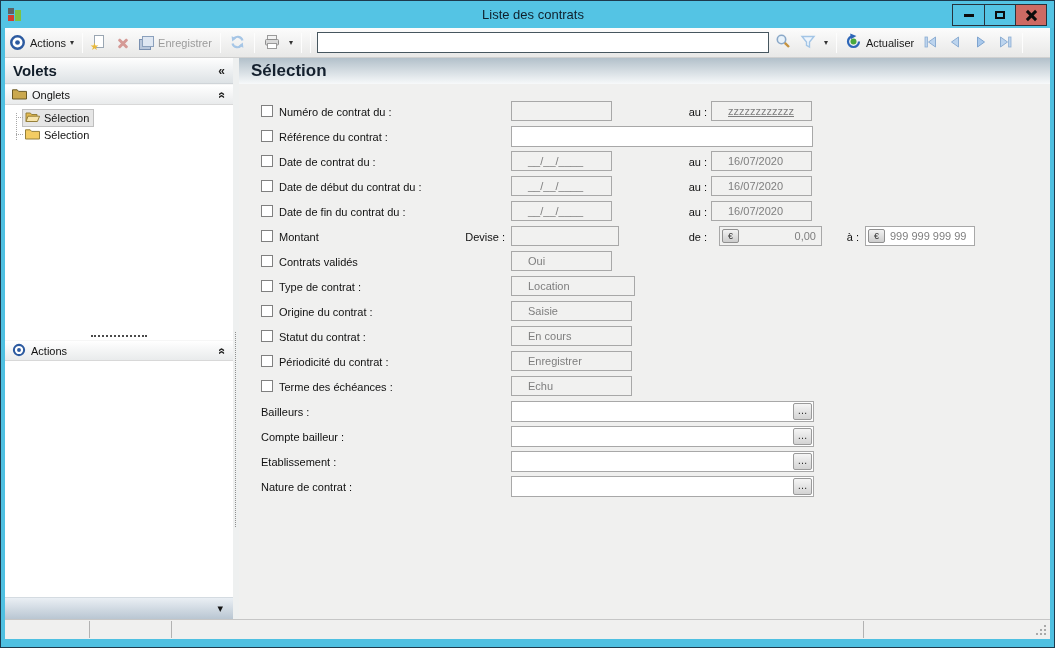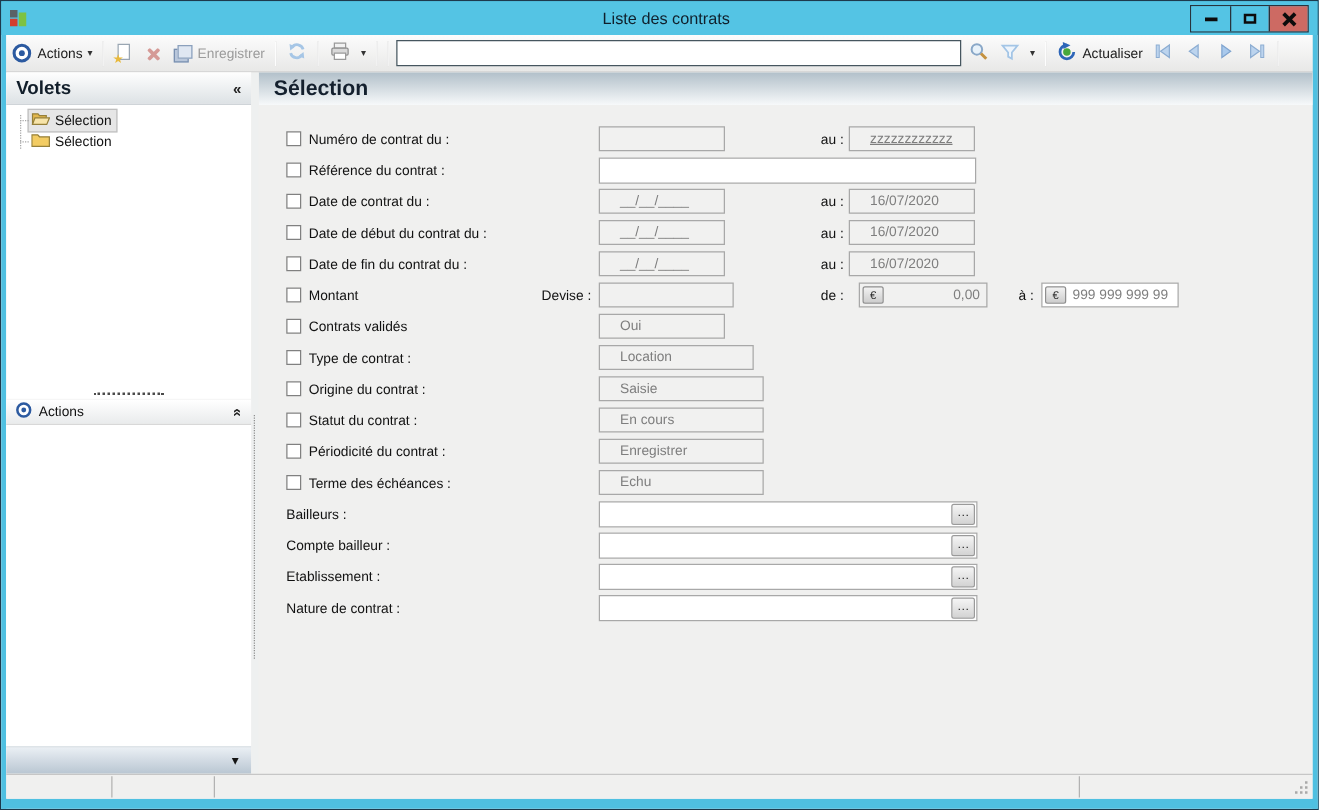--- a/index.html
+++ b/index.html
@@ -47,21 +47,21 @@
   .newdoc .star { position:absolute; left:-1px; top:6px; font-size:10px; color:#e8b93c; }
   .delx { position:relative; width:12px; height:12px; margin:2px; }
   .delx::before,.delx::after { content:""; position:absolute; left:0; top:5px; width:12px; height:3px; background:#d59a96; border-radius:1px; }
   .delx::before { transform:rotate(45deg); } .delx::after { transform:rotate(-45deg); }
   .saveic { position:relative; width:15px; height:14px; }
   .saveic .b1 { position:absolute; left:0; top:3px; width:12px; height:11px; background:#b9c7db; border:1px solid #7a90b0; }
   .saveic .b2 { position:absolute; left:3px; top:0; width:12px; height:11px; background:#dfe7f2; border:1px solid #8ba0bc; }
 
   
   .body { flex:1; display:flex; min-height:0; }
-  .sidebar { width:196px; background:#ffffff; display:flex; flex-direction:column; flex:0 0 auto; }
+  .sidebar { width:228px; background:#ffffff; display:flex; flex-direction:column; flex:0 0 auto; }
   .vsplit { width:6px; background:#eef0f0; position:relative; flex:0 0 auto; }
   .vsplit::after { content:""; position:absolute; left:2px; top:274px; height:195px; border-left:1px dotted #8f8f8f; }
   .main { flex:1; background:#f0f0ef; min-width:0; }
 
   .volets-header { height:26px; background:linear-gradient(#fefefe,#dde2e5); border-bottom:1px solid #cfd4d8;
                    display:flex; align-items:center; padding:0 8px; }
   .volets-title { font-size:15px; font-weight:bold; color:#121e2a; flex:1; }
   .chev { font-size:12px; font-weight:bold; color:#222; }
   .chev-up { display:inline-block; transform:rotate(90deg); font-size:12px; font-weight:bold; color:#222; }
 
@@ -103,21 +103,21 @@
   .devise-fld { left:272px; width:108px; }
   .de-lbl { left:420px; width:48px; }
   .a-lbl { left:592px; width:28px; }
   .money { display:flex; align-items:center; gap:5px; padding:0 5px 0 2px; }
   .de-fld { left:480px; width:103px; }
   .a-fld { left:626px; width:110px; background:#fff; }
   .de-fld .amt { margin-left:auto; }
   .eur-btn { width:17px; height:14px; flex:0 0 auto; background:linear-gradient(#f2f2f2,#cdcdcd);
              border:1px solid #8f8f8f; border-radius:2px; font-size:9px; line-height:12px; text-align:center; color:#333; }
   .sel-fld { left:272px; }
-  .w100 { width:101px; } .w152 { width:124px; } .w120 { width:132px; }
+  .w100 { width:101px; } .w152 { width:124px; } .w120 { width:121px; }
   .ref-fld { left:272px; width:302px; height:21px; }
   .lk-fld { left:272px; width:303px; height:21px; }
   .lk-btn { position:absolute; right:1px; top:1px; width:19px; height:17px; background:linear-gradient(#f5f5f5,#d3d3d3);
             border:1px solid #9a9a9a; border-radius:2px; font-size:10px; line-height:13px; text-align:center; color:#222; }
   .zmask { text-decoration:underline; }
 
   
   .statusbar { height:20px; flex:0 0 auto; background:#f0f0ef; border-top:1px solid #c6c6c6; position:relative; }
   .sb-sep { position:absolute; top:1px; bottom:1px; width:1px; background:#b2b2b2; }
   .sb-grip { position:absolute; right:4px; bottom:4px; width:2px; height:2px; background:#a9a9a9;
@@ -259,20 +259,29 @@
       <div class="tb-sep"></div>
     </div>
 
     <div class="body">
 
       <div class="sidebar">
         <div class="volets-header">
           <span class="volets-title">Volets</span>
           <span class="chev">«</span>
         </div>
+        <div class="group-header">
+          <span>
+            <svg width="15" height="12" viewBox="0 0 15 12">
+                <path d="M0.5 11 V1.8 H5.2 L6.6 3.4 H14.5 V11 Z" fill="#caa84e" stroke="#6b5a26"></path>
+              </svg>
+          </span>
+          <span class="gh-label">Onglets</span>
+          <span class="chev-up">«</span>
+        </div>
         <div class="tree">
           <div class="tree-item selected">
             <span class="item-box">
               <span>
                 <svg width="15" height="12" viewBox="0 0 15 12">
                     <path d="M1 10.5 V2 H5.4 L6.6 3.5 H12 V5.2" fill="#e3b84e" stroke="#96803a"></path>
                     <path d="M3 5.2 H14.6 L12.4 10.5 H1 Z" fill="#f7e4a9" stroke="#96803a"></path>
                   </svg>
               </span>
               <span>Sélection</span>

